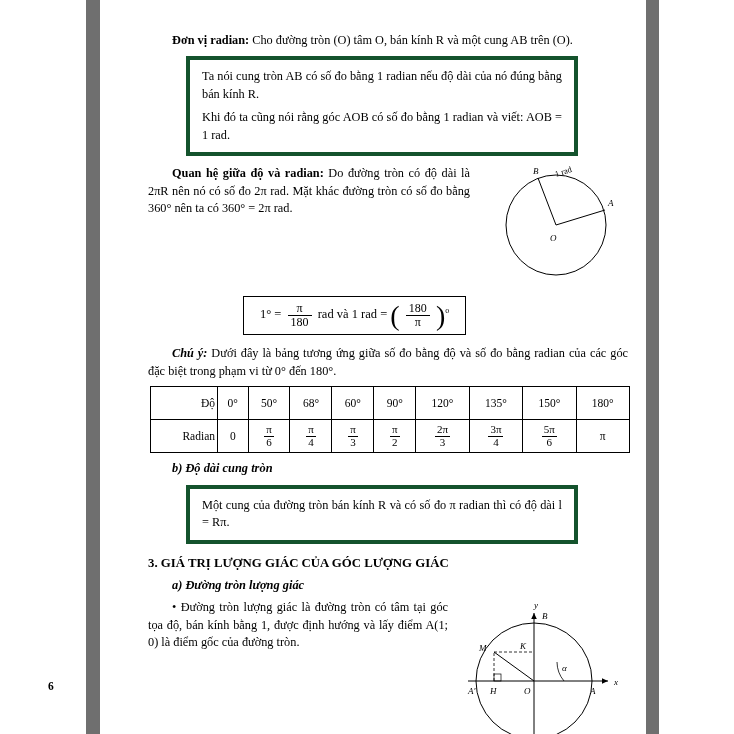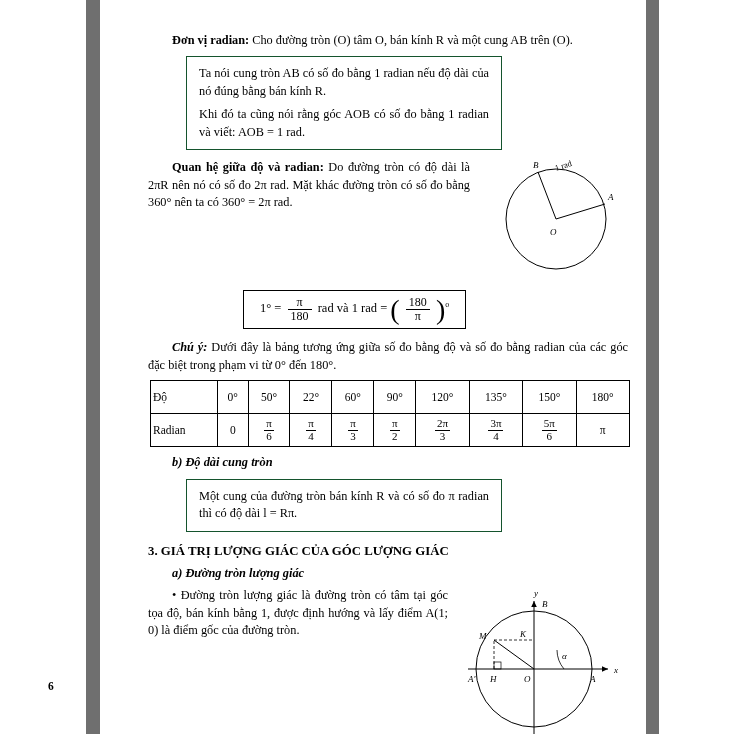--- a/index.html
+++ b/index.html
@@ -60,24 +60,24 @@
     margin: 0 0 5px 0;
     font-size: 12.3px;
     line-height: 1.42;
     text-align: justify;
   }
   .ind { text-indent: 24px; }
   b, .b { font-weight: bold; }
   .bi { font-weight: bold; font-style: italic; }
 
   .box {
-    border: 1px solid #14532d;
+    border: 4px solid #14532d;
     padding: 8px 12px 8px 12px;
     margin: 7px 0 9px 38px;
-    width: 316px;
+    width: 392px;
     box-sizing: border-box;
   }
   .box p { margin: 0 0 6px 0; }
   .box p:last-child { margin-bottom: 0; }
 
   .rel-wrap {
     position: relative;
     min-height: 125px;
   }
   .rel-text {
@@ -122,21 +122,21 @@
     width: 100%;
     font-size: 11.5px;
   }
   table.tbl td {
     border: 1px solid #000;
     text-align: center;
     padding: 4px 2px;
     height: 24px;
   }
   table.tbl td.lbl {
-    text-align: left;
+    text-align: right;
     width: 62px;
   }
   .fr { display:inline-block; text-align:center; line-height:1.05; }
   .fr .n { display:block; font-size:11px; padding:0 2px;}
   .fr .d { display:block; border-top:1px solid #000; font-size:11px; padding:0 2px;}
 
   h3.section {
     font-size: 12.8px;
     font-weight: bold;
     margin: 12px 0 6px 0;
@@ -219,21 +219,21 @@
     </div>
 
     <p class="ind"><span class="bi">Chú ý:</span><span> Dưới đây là bảng tương ứng giữa số đo bằng độ và số đo bằng radian của các góc đặc biệt trong phạm vi từ 0° đến 180°.</span></p>
 
     <table class="tbl">
       <tbody>
           <tr>
         <td class="lbl">Độ</td>
         <td>0°</td>
         <td>50°</td>
-        <td>22°</td>
+        <td>68°</td>
         <td>60°</td>
         <td>90°</td>
         <td>120°</td>
         <td>135°</td>
         <td>150°</td>
         <td>180°</td>
       </tr>
       <tr>
         <td class="lbl">Radian</td>
         <td><span>0</span></td>

